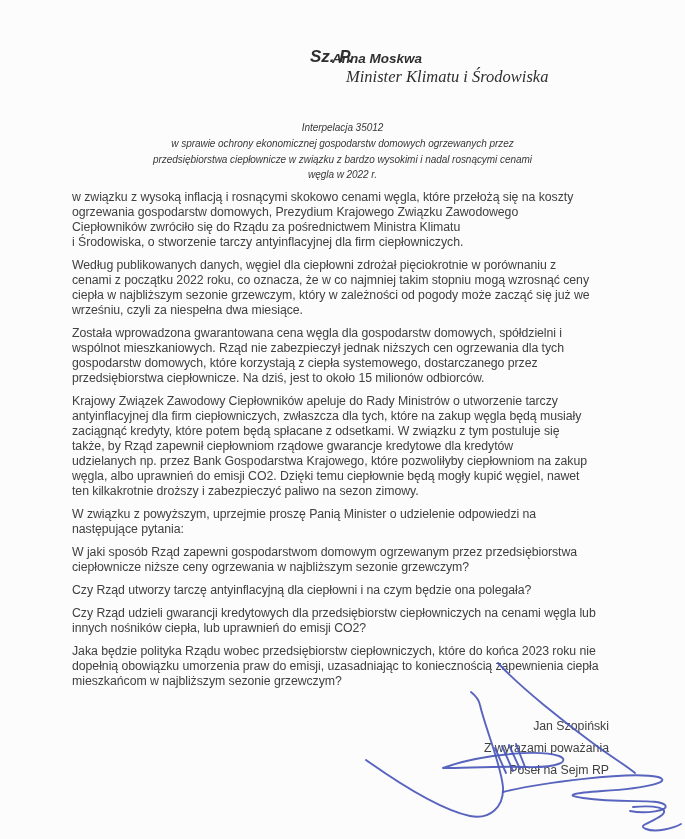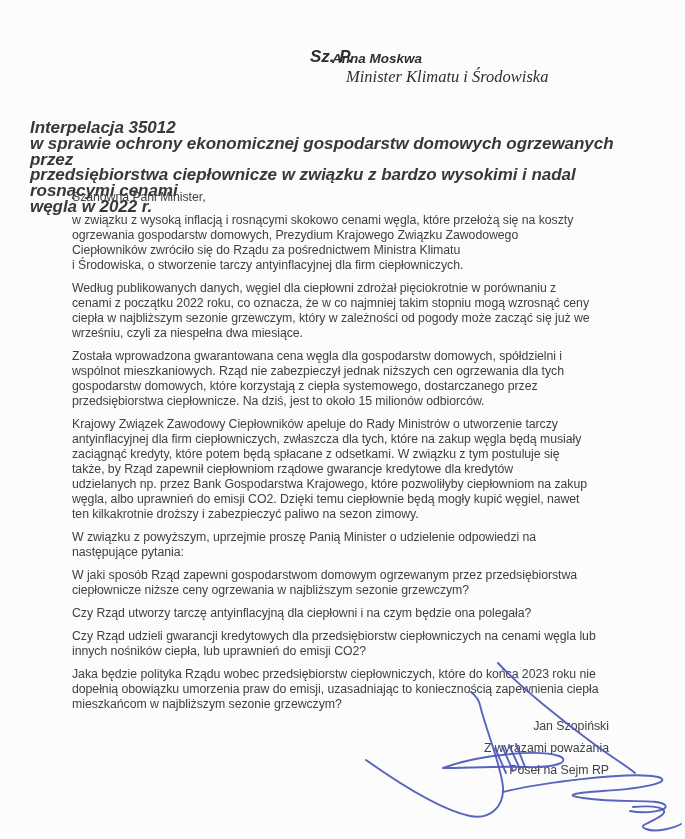--- a/index.html
+++ b/index.html
@@ -42,24 +42,24 @@
     font-weight: normal;
     font-style: italic;
     color: #2f2f2f;
     margin-left: 16px;
   }
   .title-block {
     position: absolute;
     left: 30px;
     right: 30px;
     top: 120px;
-    text-align: left;
-    font-size: 17px;
+    text-align: center;
+    font-size: 10px;
     line-height: 15.8px;
-    font-weight: bold;
+    font-weight: normal;
     font-style: italic;
     color: #383838;
     letter-spacing: -0.05px;
   }
   .title-block .subject { white-space: pre-line; }
   .letter-body {
     position: absolute;
     left: 72px;
     top: 190px;
     width: 585px;
@@ -109,21 +109,20 @@
   <div class="addressee-title">Minister Klimatu i Środowiska</div>
 
   <div class="title-block">
     <div>Interpelacja 35012</div>
     <div class="subject">w sprawie ochrony ekonomicznej gospodarstw domowych ogrzewanych przez
 przedsiębiorstwa ciepłownicze w związku z bardzo wysokimi i nadal rosnącymi cenami
 węgla w 2022 r.</div>
   </div>
 
   <div class="letter-body">
-    <p>Szanowna Pani Minister,</p>
     <p>w związku z wysoką inflacją i rosnącymi skokowo cenami węgla, które przełożą się na koszty
 ogrzewania gospodarstw domowych, Prezydium Krajowego Związku Zawodowego
 Ciepłowników zwróciło się do Rządu za pośrednictwem Ministra Klimatu
 i Środowiska, o stworzenie tarczy antyinflacyjnej dla firm ciepłowniczych.</p>
     <p>Według publikowanych danych, węgiel dla ciepłowni zdrożał pięciokrotnie w porównaniu z
 cenami z początku 2022 roku, co oznacza, że w co najmniej takim stopniu mogą wzrosnąć ceny
 ciepła w najbliższym sezonie grzewczym, który w zależności od pogody może zacząć się już we
 wrześniu, czyli za niespełna dwa miesiące.</p>
     <p>Została wprowadzona gwarantowana cena węgla dla gospodarstw domowych, spółdzielni i
 wspólnot mieszkaniowych. Rząd nie zabezpieczył jednak niższych cen ogrzewania dla tych

